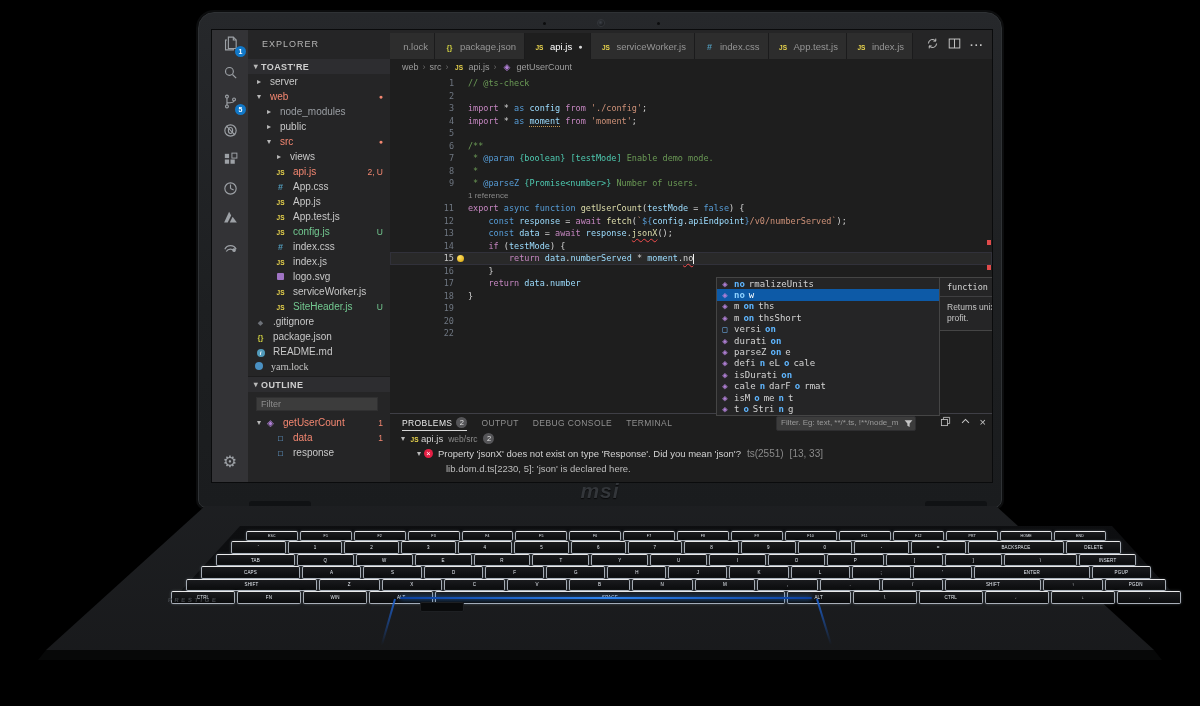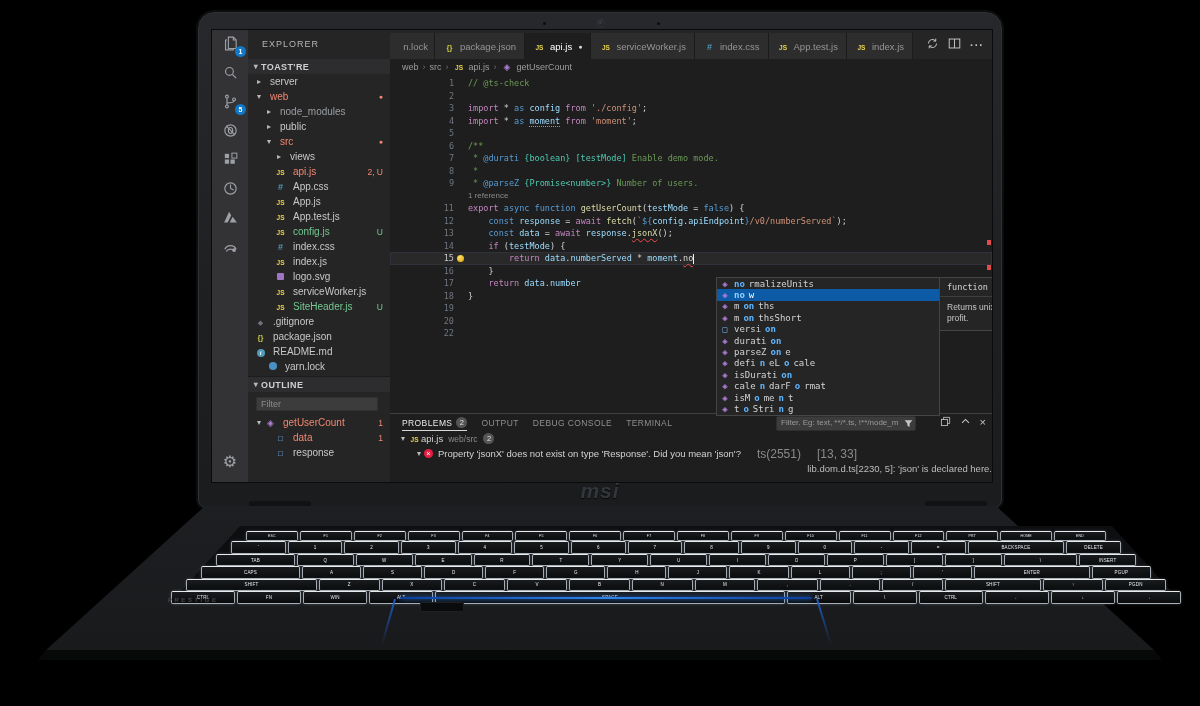--- a/index.html
+++ b/index.html
@@ -144,21 +144,21 @@
   .panel-filter{position:absolute;top:2px;right:76px;width:138px;height:13px;background:#3c3c3c;
                 border:1px solid #2e2e30;border-radius:2px;}
   .panel-filter input{position:absolute;left:0;top:0;width:118px;height:11px;background:transparent;border:none;
                 color:#bbbbbb;font-size:8px;padding:0 4px;outline:none;font-family:"Liberation Sans",sans-serif;}
   .panel-filter input::placeholder{color:#9a9a9a;}
   .panel-filter svg{position:absolute;right:2px;top:2px;}
   .panel-icons{position:absolute;top:2px;right:6px;display:flex;gap:9px;align-items:center;color:#c5c5c5;height:13px;}
   .panel-icons .px{font-size:11px;line-height:13px;}
   .prow{height:15px;display:flex;align-items:center;font-size:9.5px;color:#d3d3d3;}
   .ppath{color:#8a8a8a;font-size:8.5px;margin-left:5px;}
-  .pgray{color:#8a8a8a;margin-left:16px;font-size:12px;}
+  .pgray{color:#8a8a8a;margin-left:6px;font-size:10px;}
   .err-ic{display:inline-block;width:9px;height:9px;border-radius:50%;background:#e51f44;
           color:#fff;font-size:7.5px;line-height:9px;text-align:center;flex:none;}
 </style>
 </head>
 <body>
 
 <div class="page">
 
   <div class="lid">
     <div class="webcam"></div>
@@ -316,21 +316,21 @@
               <span class="tlabel">.gitignore</span>
             </div>
             <div class="trow" style="padding-left: 6px;">
               <span class="fic"><span class="ic-json">{}</span></span>
               <span class="tlabel">package.json</span>
             </div>
             <div class="trow" style="padding-left: 6px;">
               <span class="fic"><span class="ic-info">i</span></span>
               <span class="tlabel">README.md</span>
             </div>
-            <div class="trow" style="padding-left: 18px;">
+            <div class="trow" style="padding-left: 4px; font-family: Liberation Serif, serif;">
               <span class="fic"><span class="ic-yarn"></span></span>
               <span class="tlabel">yarn.lock</span>
             </div>
           </div>
         <div class="sb-outline-header">
           <span class="chev">▾</span>
           <span>OUTLINE</span>
         </div>
         <input class="sb-filter" placeholder="Filter" style="">
         <div id="outline">
@@ -435,21 +435,21 @@
             <div class="code-line">
               <span class="gutter">5</span>
               <span class="ltext"></span>
             </div>
             <div class="code-line">
               <span class="gutter">6</span>
               <span class="ltext"><span class="c-cmt">/**</span></span>
             </div>
             <div class="code-line">
               <span class="gutter">7</span>
-              <span class="ltext"><span class="c-cmt"> * </span><span class="c-tag">@durati</span><span class="c-cmt"> </span><span class="c-type">{boolean}</span><span class="c-cmt"> </span><span class="c-type">[testMode]</span><span class="c-cmt"> Enable demo mode.</span></span>
+              <span class="ltext"><span class="c-cmt"> * </span><span class="c-tag">@param</span><span class="c-cmt"> </span><span class="c-type">{boolean}</span><span class="c-cmt"> </span><span class="c-type">[testMode]</span><span class="c-cmt"> Enable demo mode.</span></span>
             </div>
             <div class="code-line">
               <span class="gutter">8</span>
               <span class="ltext"><span class="c-cmt"> *</span></span>
             </div>
             <div class="code-line">
               <span class="gutter">9</span>
               <span class="ltext"><span class="c-cmt"> * </span><span class="c-tag">@parseZ</span><span class="c-cmt"> </span><span class="c-type">{Promise&lt;number&gt;}</span><span class="c-cmt"> Number of users.</span></span>
             </div>
             <div class="codelens">
@@ -629,21 +629,21 @@
                 <span class="ppath">web/src</span>
                 <span class="pbadge" style="margin-left: 6px;">2</span>
               </div>
               <div class="prow" style="padding-left: 24px;">
                 <span class="chev">▾</span>
                 <span class="err-ic">×</span>
                 <span style="margin-left: 5px;">Property 'jsonX' does not exist on type 'Response'. Did you mean 'json'?</span>
                 <span class="pgray">ts(2551)</span>
                 <span class="pgray">[13, 33]</span>
               </div>
-              <div class="prow" style="padding-left: 56px; color: rgb(189, 189, 189); justify-content: flex-end;">
+              <div class="prow" style="padding-left: 56px; color: rgb(189, 189, 189);">
                 <span>lib.dom.d.ts[2230, 5]: 'json' is declared here.</span>
               </div>
             </div>
         </div>
       </div>
     </div>
 
     <div class="msi-logo">msi</div>
     <div class="hinge h1"></div>
     <div class="hinge h2"></div>

